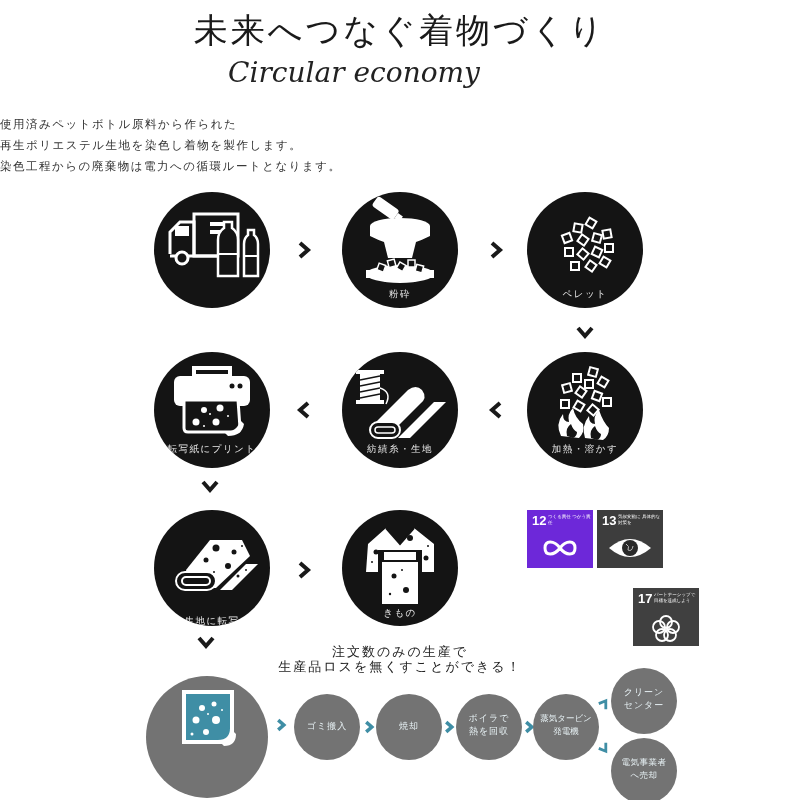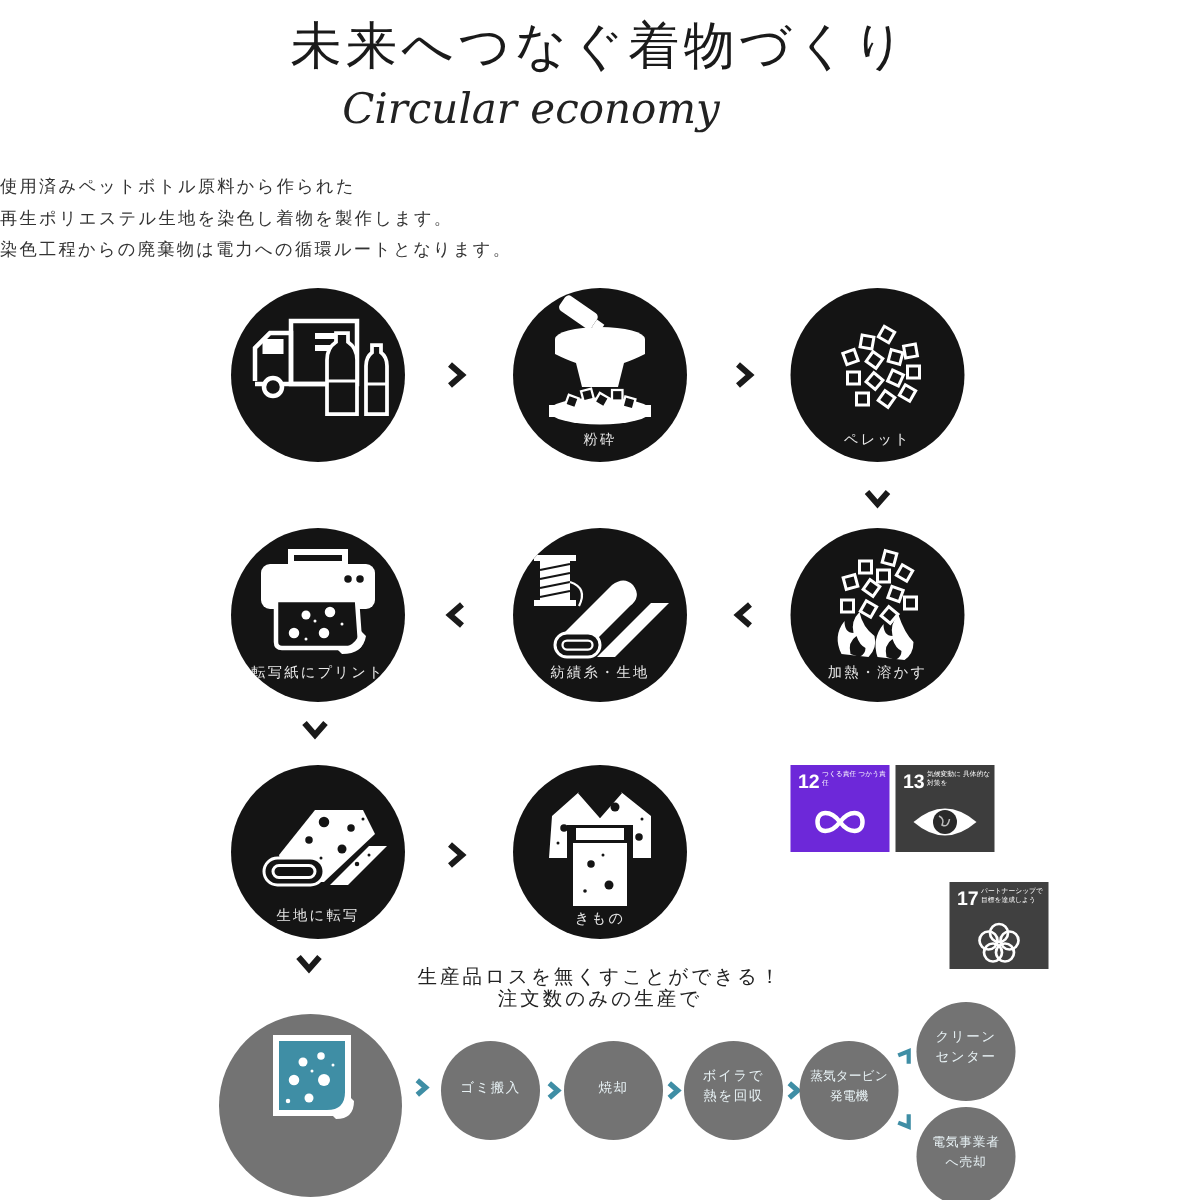--- a/index.html
+++ b/index.html
@@ -207,21 +207,21 @@
         <circle cx="52" cy="50" r="2.5"></circle>
       <circle cx="74" cy="56" r="3"></circle>
         <circle cx="60" cy="62" r="1"></circle>
         <circle cx="84" cy="66" r="1.5"></circle>
       <circle cx="92" cy="60" r="1"></circle>
         <circle cx="88" cy="36" r="1"></circle>
     </g>
     <rect x="22" y="62" width="40" height="18" rx="9" fill="#141414" stroke="#fff" stroke-width="2"></rect>
     <rect x="28" y="67" width="28" height="8" rx="4" fill="#141414" stroke="#fff" stroke-width="2"></rect>
   </svg>
-  <div class="clabel" style="top:94px;text-align:center;">生地に転写</div>
+  <div class="clabel" style="top:104px;text-align:center;">生地に転写</div>
 </div>
 
 <svg class="arrow" style="left:294px;top:560px;" viewBox="0 0 20 20">
   <path d="M6 3 L14 10 L6 17" fill="none" stroke="#1a1a1a" stroke-width="4"></path>
 </svg>
 
 <div class="circle black" style="left:342px;top:510px;">
   <svg width="116" height="116">
     <path d="M26 34 L44 18 L58 34 L72 18 L92 34 L92 62 L80 62 L80 40 L76 40 L76 94 L40 94 L40 40 L36 40 L36 62 L24 62 Z" fill="#fff"></path>
     <path d="M44 18 L58 34 L72 18" fill="none" stroke="#141414" stroke-width="2"></path>
@@ -272,22 +272,22 @@
       </g>
     </svg>
   </div>
 </div>
 
 <svg class="arrow" style="left:196px;top:632px;" viewBox="0 0 20 20">
   <path d="M3 6 L10 14 L17 6" fill="none" stroke="#1a1a1a" stroke-width="4"></path>
 </svg>
 
 <div class="abs note">
+  <div>注文数のみの生産で</div>
   <div>生産品ロスを無くすことができる！</div>
-  <div>注文数のみの生産で</div>
 </div>
 
 <div class="circle teal" style="left:146px;top:676px;width:122px;height:122px;">
   <svg width="122" height="122">
     <path d="M36 14 L88 14 L88 56 L76 68 L36 68 Z" fill="#fff"></path>
     <rect x="40" y="18" width="44" height="46" fill="#3f8ea5"></rect>
     <path d="M72 64 Q84 64 84 52 L90 58 Q90 70 78 70 Z" fill="#fff"></path>
     <g fill="#fff">
       <circle cx="56" cy="32" r="3"></circle>
         <circle cx="68" cy="28" r="2.5"></circle>

